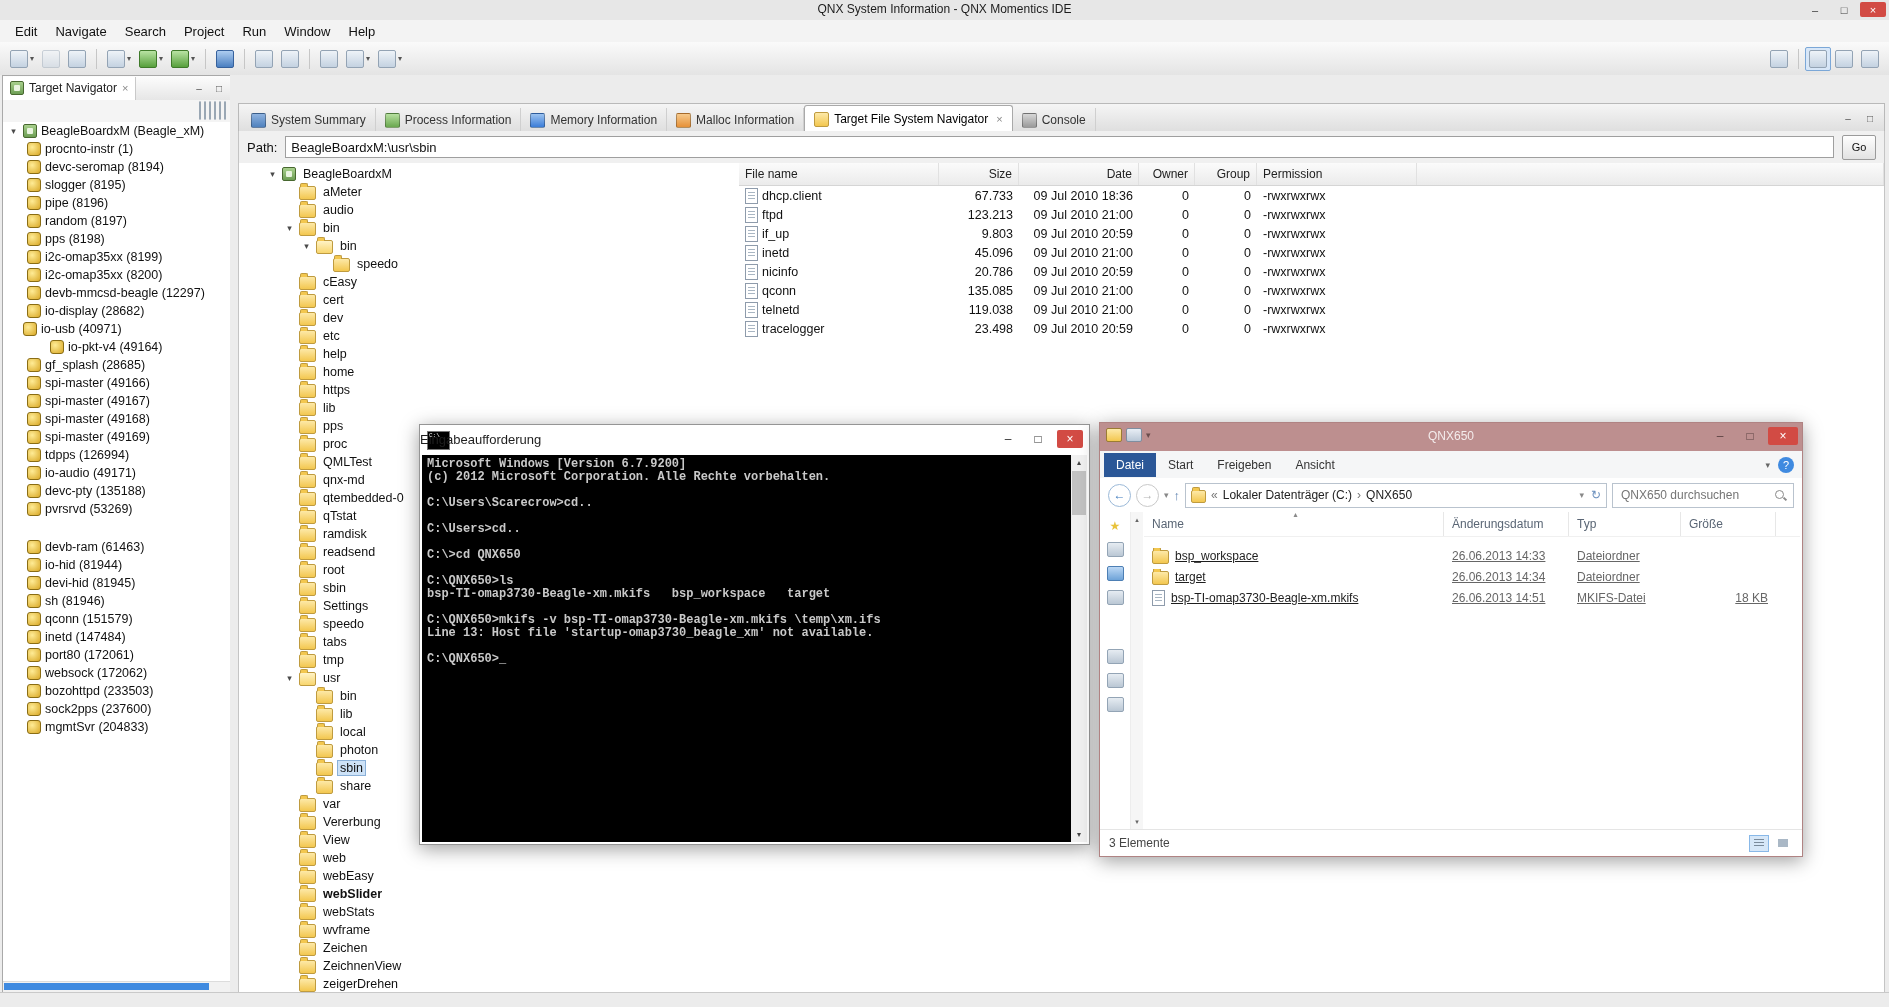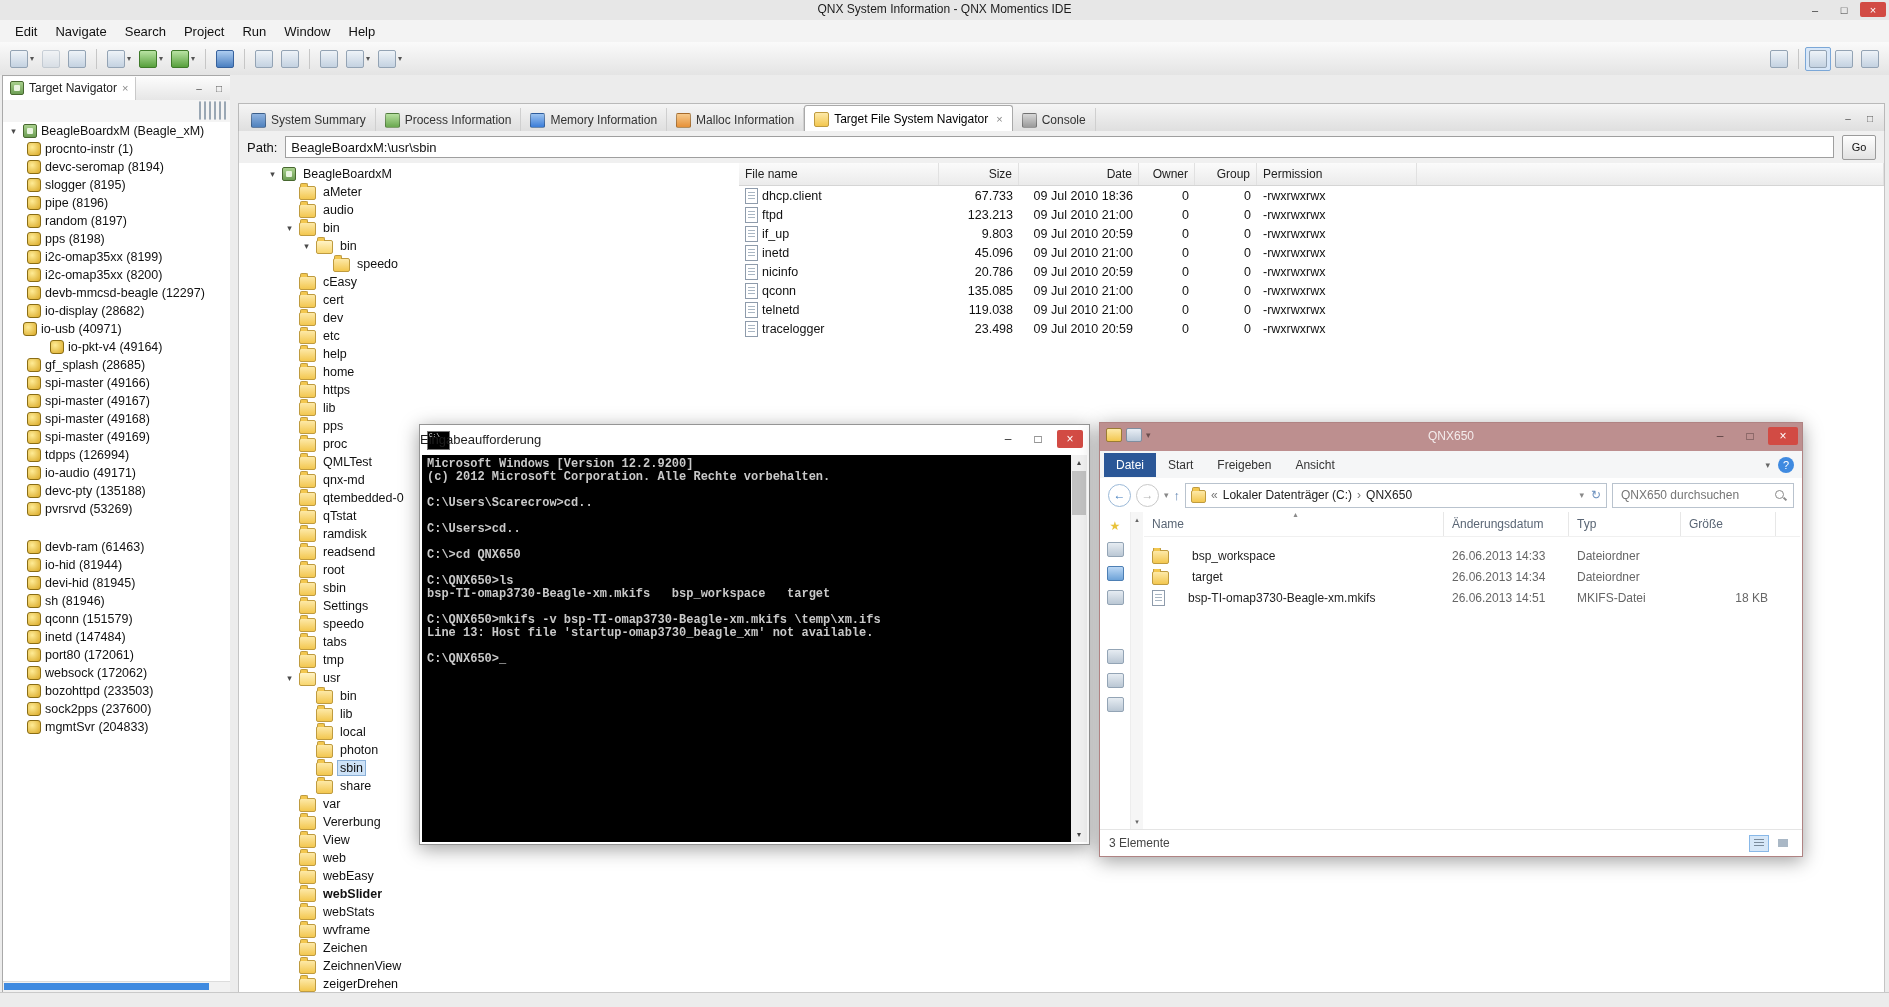--- a/index.html
+++ b/index.html
@@ -137,21 +137,21 @@
   .exp-sscroll{position:absolute;left:30px;top:0;bottom:0;width:12px;background:#f6f6f6;border-left:1px solid #ededed;}
   .exp-sscroll .sarr{position:absolute;left:0;right:0;height:12px;display:flex;align-items:center;justify-content:center;font-size:7px;color:#666;}
   .exp-sscroll .sarr.up{top:2px;} .exp-sscroll .sarr.down{bottom:2px;}
   .exp-list{position:absolute;left:44px;top:0;right:2px;bottom:0;}
   .x-grid{display:grid;grid-template-columns:300px 125px 112px 95px;}
   .exp-cols{height:24px;font-size:12px;color:#5a6675;border-bottom:1px solid #f0f0f0;}
   .exp-cols .xh{display:flex;align-items:center;height:100%;padding:0 8px;border-right:1px solid #e7e7e7;position:relative;}
   .exp-cols .sort{position:absolute;top:-2px;left:50%;font-size:8px;color:#8a8a8a;}
   .exp-rows{padding-top:8px;}
   .exp-row{height:21px;font-size:12px;align-items:center;}
-  .exp-row .xc{display:flex;align-items:center;gap:23px;padding:0 8px;overflow:hidden;white-space:nowrap;}
+  .exp-row .xc{display:flex;align-items:center;gap:6px;padding:0 8px;overflow:hidden;white-space:nowrap;text-decoration:underline;}
   .exp-row .xc.name{color:#1e1e1e;}
   .exp-row .xc.dim{color:#666;}
   .exp-row .xc.r{justify-content:flex-end;}
   .exp-status{position:absolute;left:0;right:0;bottom:0;height:26px;border-top:1px solid #e5e5e5;display:flex;align-items:center;padding:0 9px;font-size:12px;color:#444;background:#fff;}
   .status-views{margin-left:auto;display:flex;gap:4px;}
   .sv{width:18px;height:15px;border:1px solid transparent;display:flex;align-items:center;justify-content:center;}
   .sv.active{background:#d6e7f8;border-color:#88b8e8;}
   .sv i{display:block;width:10px;height:8px;background:repeating-linear-gradient(#7a8a9a 0 1px,transparent 1px 3px);}
   .sv i.thumb{background:#aab8c6;}
 </style>
@@ -798,21 +798,21 @@
       <span class="cmd-ico">C:\</span>
       <span class="title">Eingabeaufforderung</span>
       <div class="cmd-btns">
         <span class="cmd-btn">–</span>
         <span class="cmd-btn">□</span>
         <span class="cmd-btn close">×</span>
       </div>
     </div>
     <div class="cmd-body">
       <div class="cmd-text" id="cmd-text">
-          <div class="cmd-line">Microsoft Windows [Version 12.2.9200]</div>
+          <div class="cmd-line">Microsoft Windows [Version 6.7.9200]</div>
           <div class="cmd-line">(c) 2012 Microsoft Corporation. Alle Rechte vorbehalten.</div>
           <div class="cmd-line"></div>
           <div class="cmd-line">C:\Users\Scarecrow&gt;cd..</div>
           <div class="cmd-line"></div>
           <div class="cmd-line">C:\Users&gt;cd..</div>
           <div class="cmd-line"></div>
           <div class="cmd-line">C:\&gt;cd QNX650</div>
           <div class="cmd-line"></div>
           <div class="cmd-line">C:\QNX650&gt;ls</div>
           <div class="cmd-line">bsp-TI-omap3730-Beagle-xm.mkifs   bsp_workspace   target</div>

